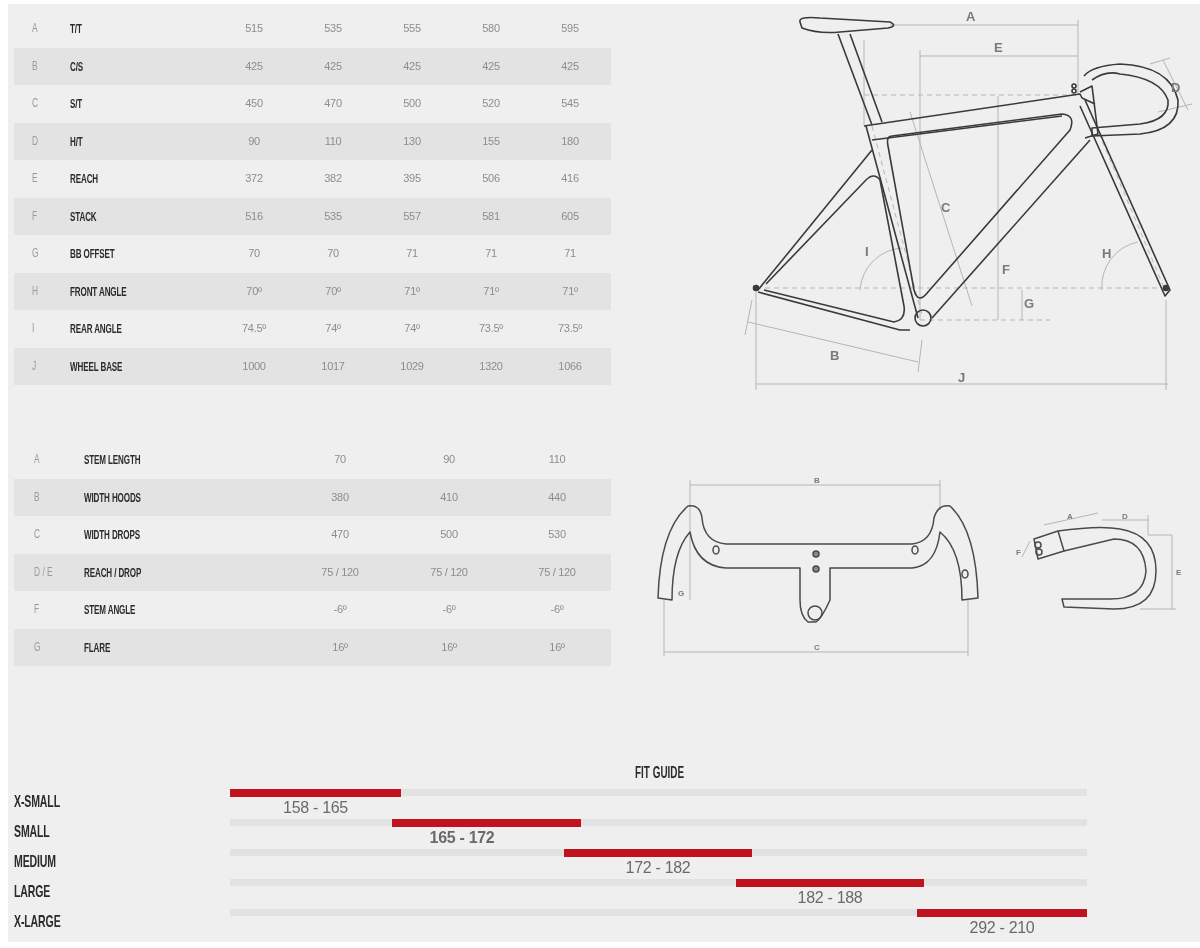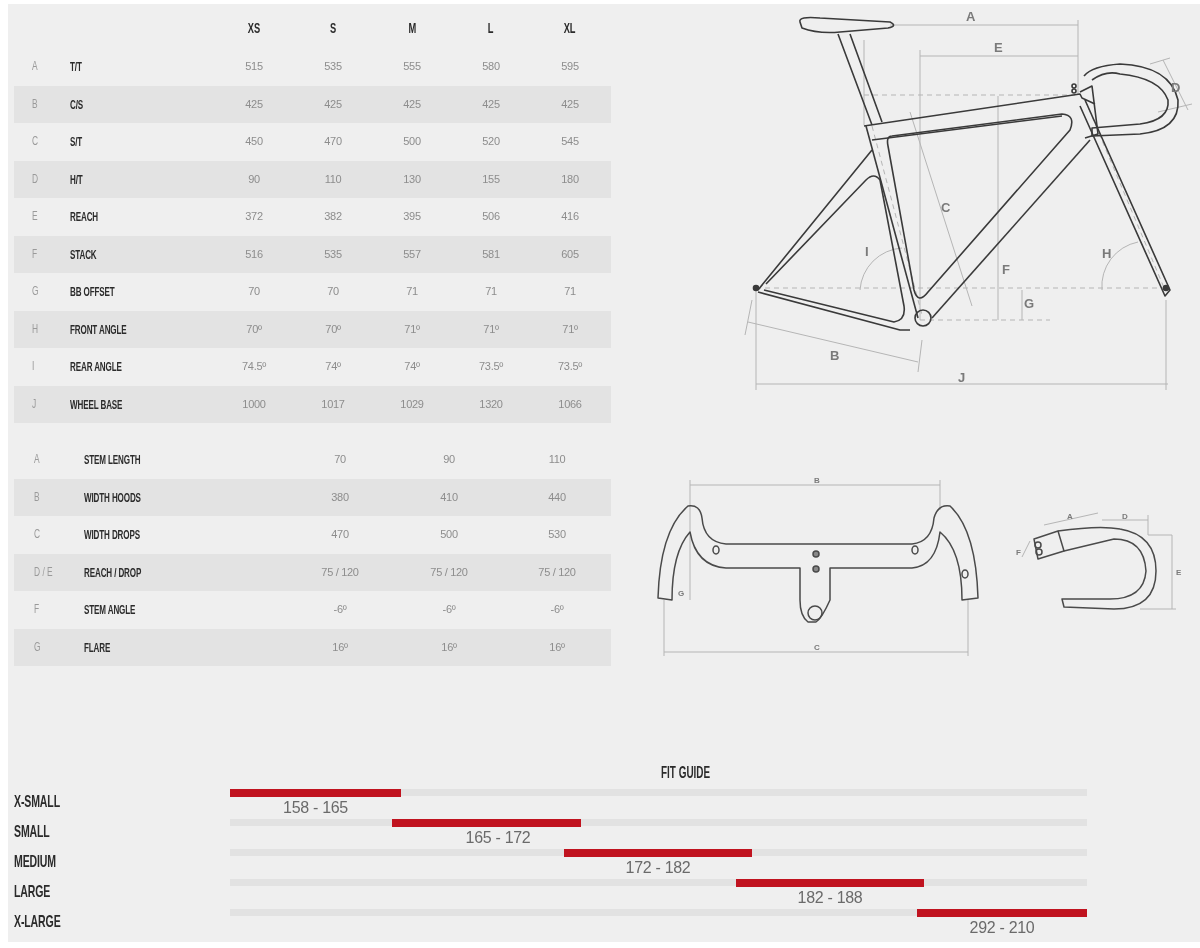--- a/index.html
+++ b/index.html
@@ -23,41 +23,34 @@
   .row .letter { position: absolute; left: 18px; top: 11px; font-size: 12px; color: #9a9a9a; transform: scaleX(0.7); transform-origin: left center; }
   .row .label { position: absolute; left: 56px; top: 11px; font-size: 13px; }
   .row .val { position: absolute; top: 12px; width: 80px; margin-left: -40px; text-align: center; font-size: 11px; color: #8d8d8d; letter-spacing: -0.3px; }
 
   
   .bar { position: absolute; left: 14px; top: 441px; width: 597px; }
   .bar .row .letter { left: 20px; }
   .bar .row .label { left: 70px; }
 
   
-  .fit-title { position: absolute; left: 646px; top: 764px; width: 100px; text-align: left; font-size: 16px; }
+  .fit-title { position: absolute; left: 610px; top: 764px; width: 100px; text-align: center; font-size: 16px; }
   .fit-size { position: absolute; left: 14px; font-size: 17px; }
   .track { position: absolute; left: 230px; width: 857px; height: 7px; background: #e2e2e2; }
   .range { position: absolute; height: 8px; background: #c0131f; }
   .range-label { position: absolute; font-size: 16px; color: #6a6a6a; width: 80px; margin-left: -40px; text-align: center; letter-spacing: -0.3px; }
 
   svg text { font-family: "Liberation Sans", sans-serif; font-weight: bold; fill: #7a7a7a; }
 </style>
 </head>
 <body>
 
 <div class="panel"></div>
 
 <div class="geo">
-  <div class="geo-head">
-    <span class="col" style="left:240px"><span class="condc">XS</span></span>
-    <span class="col" style="left:319px"><span class="condc">S</span></span>
-    <span class="col" style="left:398px"><span class="condc">M</span></span>
-    <span class="col" style="left:477px"><span class="condc">L</span></span>
-    <span class="col" style="left:556px"><span class="condc">XL</span></span>
-  </div>
   <div id="geo-rows">
       <div class="row">
         <span class="letter">A</span>
         <span class="label"><span class="cond">T/T</span></span>
         <span class="val" style="left:240px">515</span>
         <span class="val" style="left:319px">535</span>
         <span class="val" style="left:398px">555</span>
         <span class="val" style="left:477px">580</span>
         <span class="val" style="left:556px">595</span>
       </div>
@@ -327,21 +320,21 @@
 
 <div class="fit-title"><span class="condc">FIT GUIDE</span></div>
 <div id="fit-guide">
     <div class="fit-size" style="top: 792px;"><span class="cond">X-SMALL</span></div>
     <div class="track" style="top: 789px; background: rgb(226, 226, 226);"></div>
     <div class="range" style="top: 788.5px; left: 230px; width: 171px; background: rgb(192, 19, 31);"></div>
     <div class="range-label" style="top: 799px; left: 315.5px;">158 - 165</div>
     <div class="fit-size" style="top: 822px;"><span class="cond">SMALL</span></div>
     <div class="track" style="top: 819px; background: rgb(226, 226, 226);"></div>
     <div class="range" style="top: 818.5px; left: 392px; width: 189px; background: rgb(192, 19, 31);"></div>
-    <div class="range-label" style="top: 829px; left: 498px;">165 - 172</div>
+    <div class="range-label" style="top: 829px; left: 462px; font-weight: bold;">165 - 172</div>
     <div class="fit-size" style="top: 852px;"><span class="cond">MEDIUM</span></div>
     <div class="track" style="top: 849px; background: rgb(226, 226, 226);"></div>
     <div class="range" style="top: 848.5px; left: 564px; width: 188px; background: rgb(192, 19, 31);"></div>
     <div class="range-label" style="top: 859px; left: 658px;">172 - 182</div>
     <div class="fit-size" style="top: 882px;"><span class="cond">LARGE</span></div>
     <div class="track" style="top: 879px; background: rgb(226, 226, 226);"></div>
     <div class="range" style="top: 878.5px; left: 736px; width: 188px; background: rgb(192, 19, 31);"></div>
     <div class="range-label" style="top: 889px; left: 830px;">182 - 188</div>
     <div class="fit-size" style="top: 912px;"><span class="cond">X-LARGE</span></div>
     <div class="track" style="top: 909px; background: rgb(226, 226, 226);"></div>

